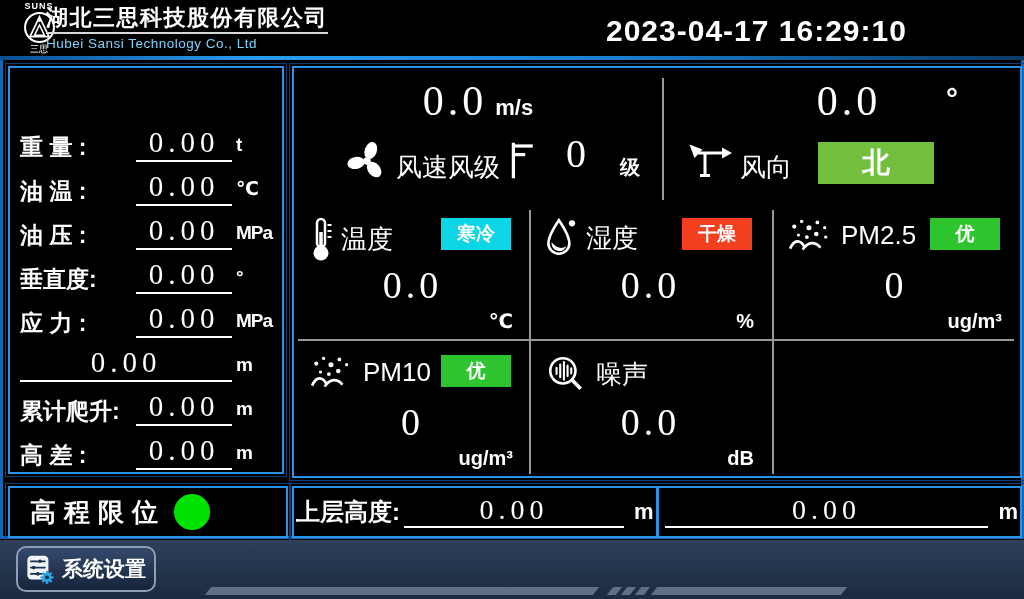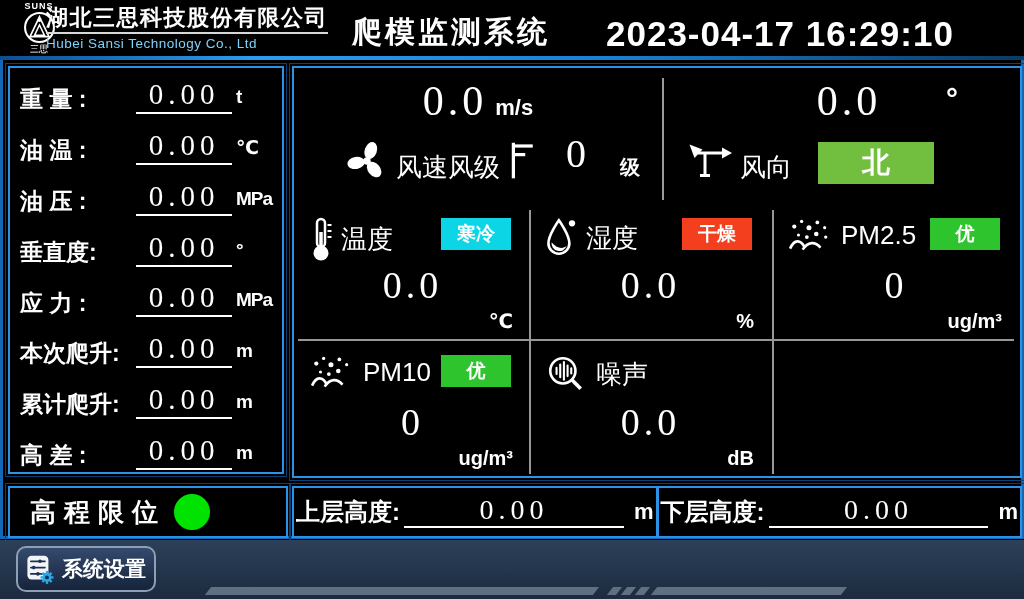--- a/index.html
+++ b/index.html
@@ -10,32 +10,32 @@
   .header{position:absolute;left:0;top:0;width:1024px;height:56px;background:#000;}
   .logo{position:absolute;left:10px;top:1px;width:58px;text-align:center;}
   .logo .suns{font-size:9px;font-weight:bold;letter-spacing:1px;line-height:10px;}
   .logo svg{width:33px;height:33px;display:block;margin:0 auto;}
   .logo .sansi{font-size:9px;line-height:10px;}
   .company{position:absolute;left:46px;top:5px;}
   .company .cn{font-size:22px;font-weight:bold;letter-spacing:1.5px;line-height:1.15;
                border-bottom:2px solid #d8d8d8;padding-bottom:2px;text-align:right;}
   .company .en{font-size:13.5px;letter-spacing:.5px;margin-top:2px;color:#7dd3fc;}
   .title{position:absolute;left:352px;top:12px;font-size:30px;font-weight:bold;letter-spacing:3px;}
-  .datetime{position:absolute;left:606px;top:14px;font-size:35px;font-weight:bold;letter-spacing:1px;}
+  .datetime{position:absolute;left:606px;top:14px;font-size:30px;font-weight:bold;letter-spacing:1px;}
   .header-line{position:absolute;left:0;top:56px;width:1024px;height:4px;
                background:linear-gradient(90deg,#0b4f93 0%,#2b9df0 25%,#1b7fd0 60%,#0a3a66 100%);}
 
   
   .main-frame{position:absolute;left:0;top:60px;width:1024px;height:479px;box-sizing:border-box;
               border-left:3px solid #1268b4;border-right:3px solid #1268b4;border-bottom:3px solid #1268b4;}
   .panel{position:absolute;background:#000;border:2px solid #2a93e8;outline:1px solid #0a4076;outline-offset:2px;}
 
   
   .left-panel{left:8px;top:66px;width:276px;height:408px;box-sizing:border-box;
-              display:flex;flex-direction:column;justify-content:space-between;padding:2px 10px;}
+              display:flex;flex-direction:column;justify-content:flex-end;padding:2px 10px;}
   .mrow{display:flex;align-items:flex-end;gap:4px;height:44px;}
   .mrow .lbl{font-size:23px;font-weight:bold;width:112px;white-space:nowrap;line-height:1.25;}
   .mrow .val{flex:1;text-align:center;font-family:"Liberation Serif","DejaVu Serif",serif;
              font-size:29px;line-height:1;letter-spacing:5px;border-bottom:2px solid #fff;padding-bottom:3px;}
   .mrow .unit{width:36px;font-size:19px;font-weight:bold;padding-bottom:6px;white-space:nowrap;letter-spacing:-1px;}
 
   
   .elev-box{left:8px;top:486px;width:276px;height:48px;display:flex;align-items:center;}
   .elev-label{font-size:26px;font-weight:bold;letter-spacing:8px;margin-left:20px;}
   .elev-dot{width:36px;height:36px;border-radius:50%;background:#00e300;margin-left:8px;}
@@ -114,21 +114,20 @@
         <path d="M20 7 L31.5 31 H8.5 Z" fill="none" stroke="#fff" stroke-width="2"></path>
         <path d="M20 17 L26 29.5 H14 Z" fill="none" stroke="#fff" stroke-width="1.8"></path>
         <circle cx="20" cy="11" r="2.4" fill="#fff"></circle>
       </svg>
       <div class="sansi">三思</div>
     </div>
     <div class="company">
       <div class="cn">湖北三思科技股份有限公司</div>
       <div class="en">Hubei Sansi Technology Co., Ltd</div>
     </div>
-    <div class="title">爬模监测系统</div>
     <div class="datetime">2023-04-17 16:29:10</div>
   </div>
   <div class="header-line"></div>
 
   <div class="main-frame"></div>
 
   <div class="panel left-panel">
     <div class="mrow">
       <span class="lbl">重 量 :</span>
       <span class="val">0.00</span>
@@ -148,21 +147,20 @@
       <span class="lbl">垂直度:</span>
       <span class="val">0.00</span>
       <span class="unit">°</span>
     </div>
     <div class="mrow">
       <span class="lbl">应 力 :</span>
       <span class="val">0.00</span>
       <span class="unit">MPa</span>
     </div>
     <div class="mrow">
-      <span class="lbl">本次爬升:</span>
       <span class="val">0.00</span>
       <span class="unit">m</span>
     </div>
     <div class="mrow">
       <span class="lbl">累计爬升:</span>
       <span class="val">0.00</span>
       <span class="unit">m</span>
     </div>
     <div class="mrow">
       <span class="lbl">高 差 :</span>
@@ -316,21 +314,20 @@
     </div>
   </div>
 
   <div class="panel heights">
     <div class="hsec">
       <span class="hlbl">上层高度:</span>
       <span class="hval">0.00</span>
       <span class="hunit">m</span>
     </div>
     <div class="hsec second">
-      <span class="hlbl">下层高度:</span>
       <span class="hval">0.00</span>
       <span class="hunit">m</span>
     </div>
   </div>
 
   <div class="footer">
     <div class="settings-btn">
       <svg width="40" height="42" viewBox="0 0 40 42">
         <rect x="2" y="2" width="30" height="34" rx="6" fill="#f2f5f8"></rect>
         <g stroke="#1d3050" stroke-width="2.6" stroke-linecap="round">

